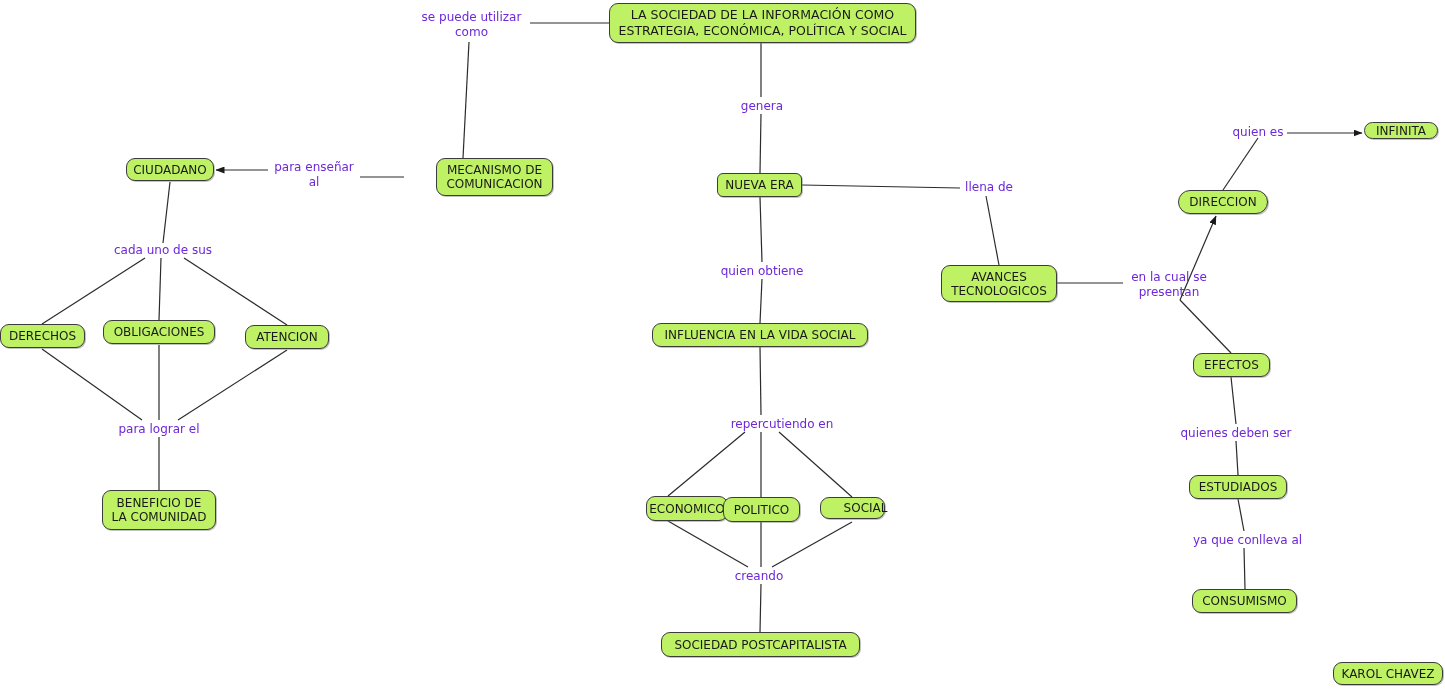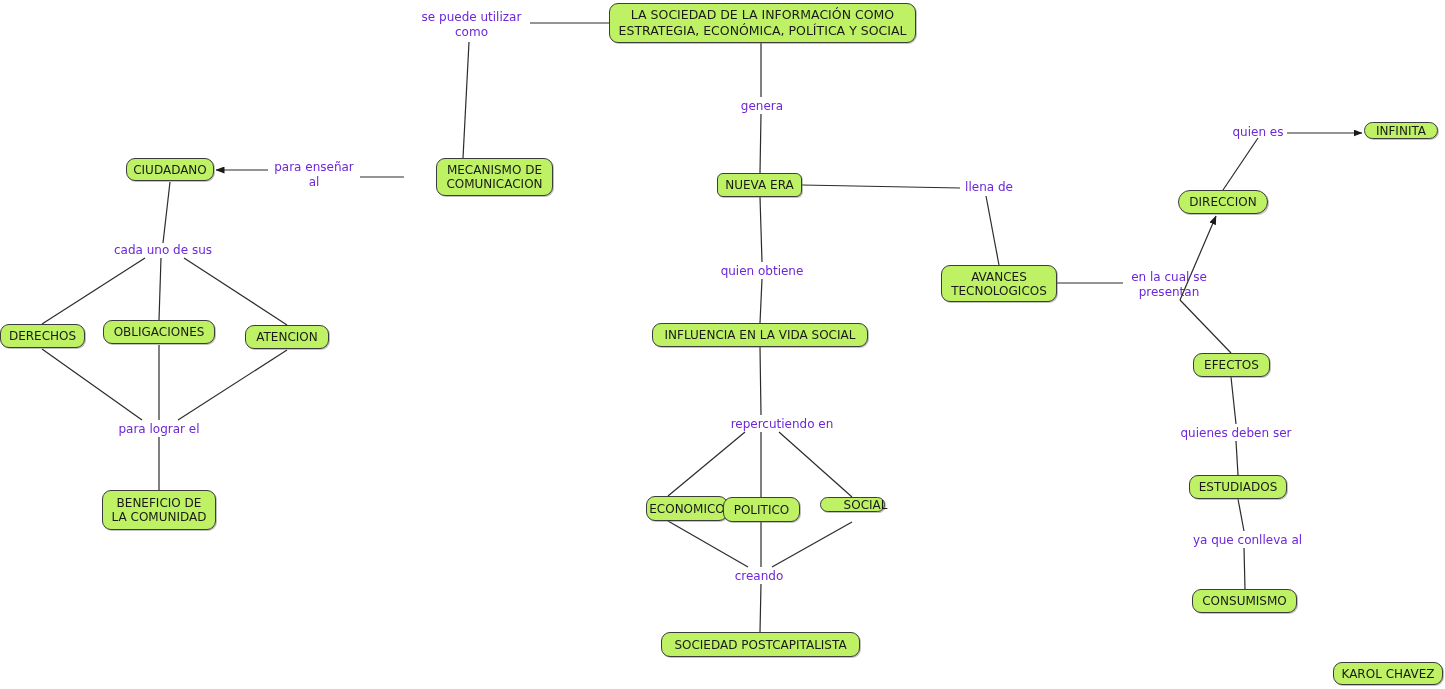--- a/index.html
+++ b/index.html
@@ -117,21 +117,21 @@
       <div class="node" style="left: 126px; top: 158px; width: 88px; height: 23px;">CIUDADANO</div>
       <div class="node" style="left: 0px; top: 324px; width: 85px; height: 24px;">DERECHOS</div>
       <div class="node" style="left: 103px; top: 320px; width: 112px; height: 24px;">OBLIGACIONES</div>
       <div class="node" style="left: 245px; top: 325px; width: 84px; height: 24px;">ATENCION</div>
       <div class="node" style="left: 102px; top: 490px; width: 114px; height: 40px;">BENEFICIO DE
 LA COMUNIDAD</div>
       <div class="node" style="left: 717px; top: 173px; width: 85px; height: 24px; border-radius: 6px;">NUEVA ERA</div>
       <div class="node" style="left: 652px; top: 323px; width: 216px; height: 24px;">INFLUENCIA EN LA VIDA SOCIAL</div>
       <div class="node" style="left: 621px; top: 496px; width: 82px; height: 25px; margin-left: 25px;">ECONOMICO</div>
       <div class="node" style="left: 723px; top: 497px; width: 77px; height: 25px;">POLITICO</div>
-      <div class="node" style="left: 820px; top: 497px; width: 65px; height: 15px; padding-left: 32px;">SOCIAL</div>
+      <div class="node" style="left: 820px; top: 497px; width: 65px; height: 22px; padding-left: 32px;">SOCIAL</div>
       <div class="node" style="left: 661px; top: 632px; width: 199px; height: 25px;">SOCIEDAD POSTCAPITALISTA</div>
       <div class="node" style="left: 941px; top: 265px; width: 116px; height: 37px;">AVANCES
 TECNOLOGICOS</div>
       <div class="node" style="left: 1178px; top: 190px; width: 90px; height: 24px; border-radius: 12px;">DIRECCION</div>
       <div class="node" style="left: 1364px; top: 122px; width: 74px; height: 17px;">INFINITA</div>
       <div class="node" style="left: 1193px; top: 353px; width: 77px; height: 24px;">EFECTOS</div>
       <div class="node" style="left: 1189px; top: 475px; width: 98px; height: 24px;">ESTUDIADOS</div>
       <div class="node" style="left: 1192px; top: 589px; width: 105px; height: 24px;">CONSUMISMO</div>
       <div class="node author" style="left: 1333px; top: 662px; width: 110px; height: 23px;">KAROL CHAVEZ</div>
     </div>

